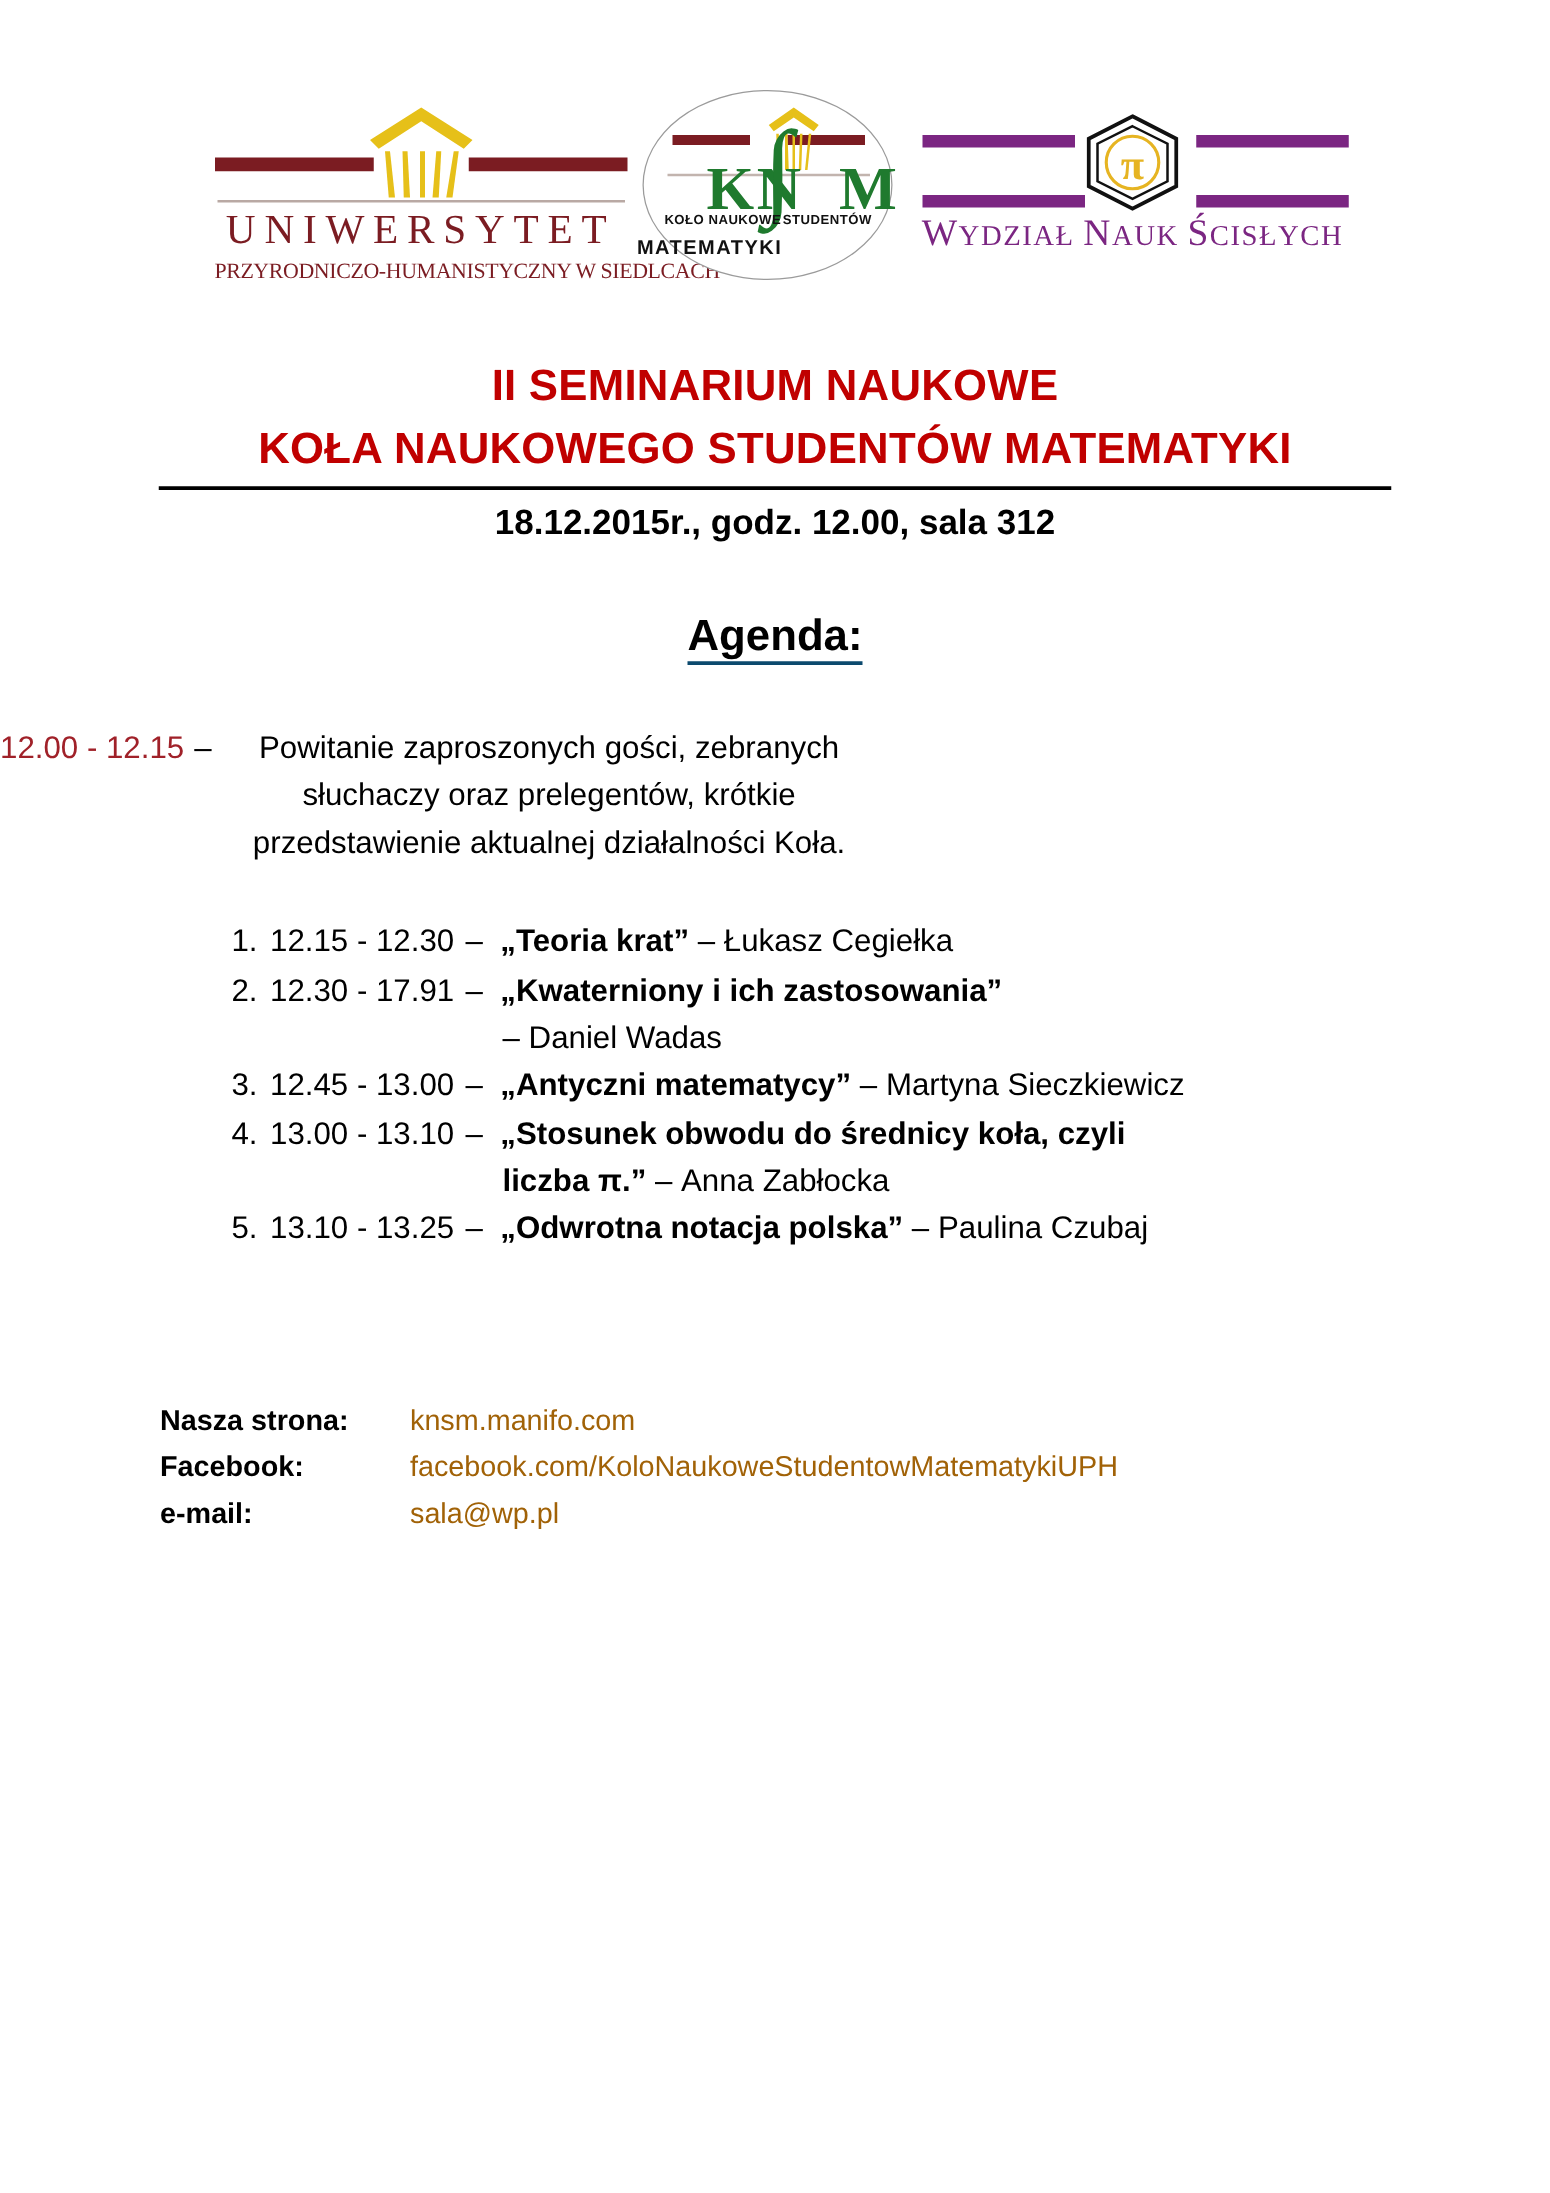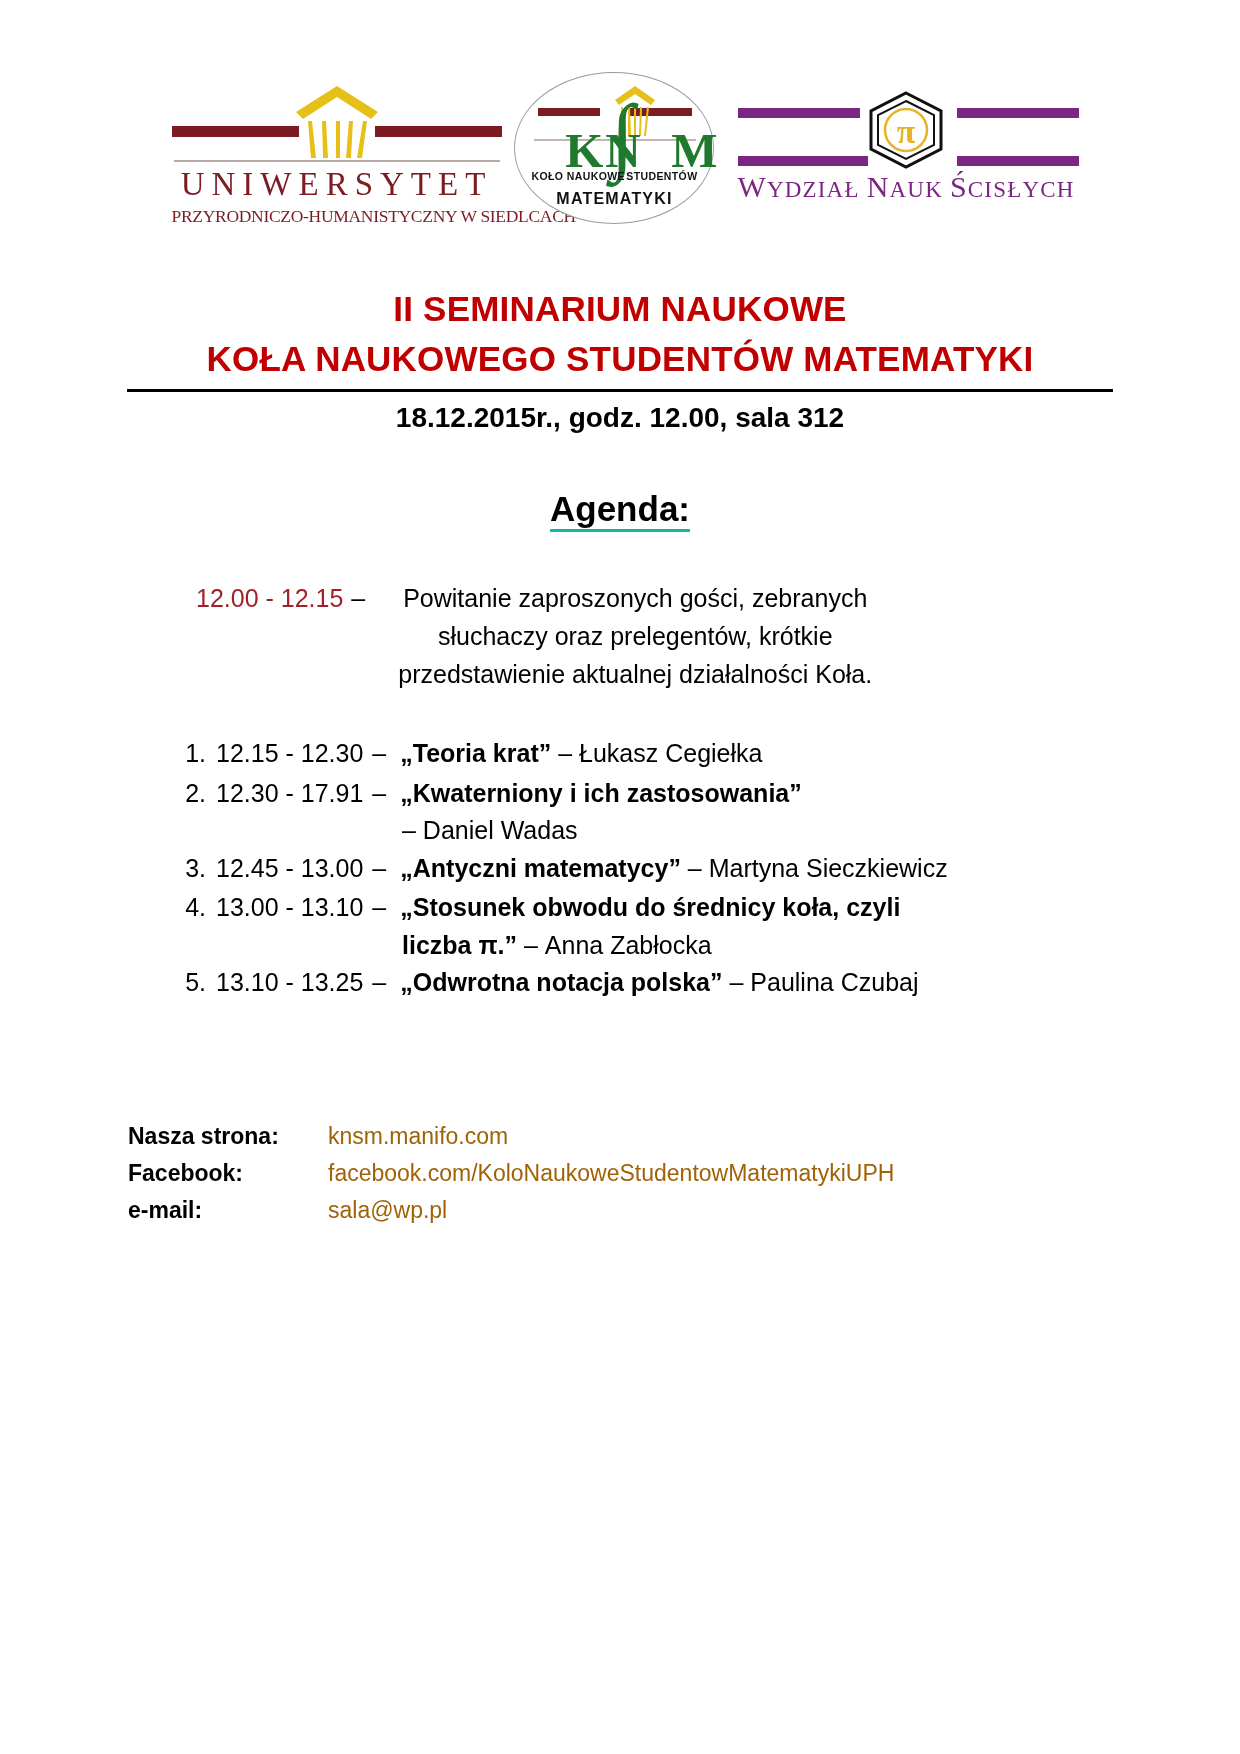--- a/index.html
+++ b/index.html
@@ -154,21 +154,21 @@
     font-weight: 700;
     letter-spacing: 0.4px;
     color: #111;
     white-space: nowrap;
     text-align: right;
   }
   .knsm-math {
     position: absolute;
     left: 0; right: 0;
     top: 120px;
-    text-align: center;
+    text-align: left;
     font-size: 16px;
     font-weight: 700;
     letter-spacing: 1.2px;
     color: #111;
     white-space: nowrap;
   }
 
   
   .logo-wns {
     position: relative;
@@ -229,32 +229,31 @@
 
   
   .agenda-heading {
     margin-top: 55px;
     text-align: center;
     font-size: 35px;
     font-weight: 700;
     color: #000;
   }
   .agenda-heading span {
-    border-bottom: 3px solid #14b8a6;
+    border-bottom: 3px solid #0c4a6e;
     padding-bottom: 1px;
   }
 
   .agenda {
     margin: 50px 0 0 0;
     padding: 0;
   }
 
   .intro-row {
     display: flex;
-    margin-left: 196px;
   }
   .intro-time {
     color: #A02129;
     font-size: 25px;
     line-height: 1.52;
     white-space: nowrap;
     flex: none;
   }
   .intro-dash {
     color: #000;

